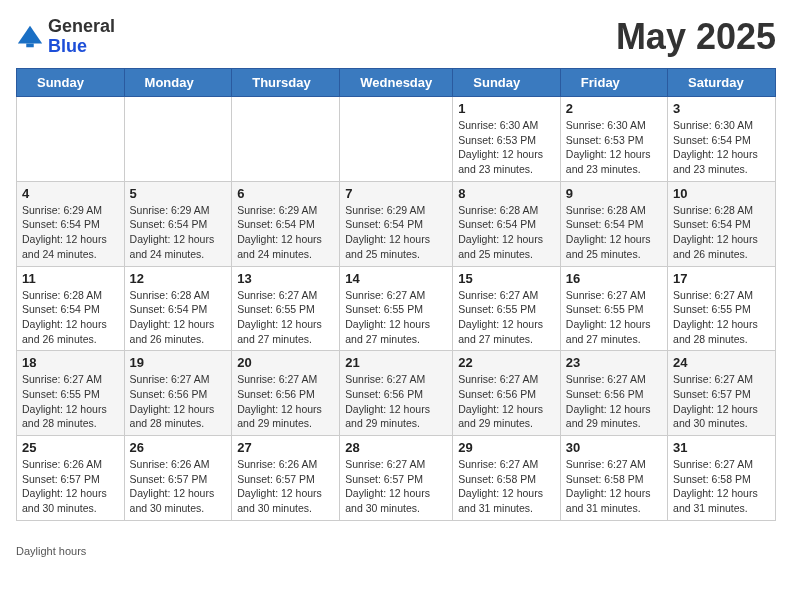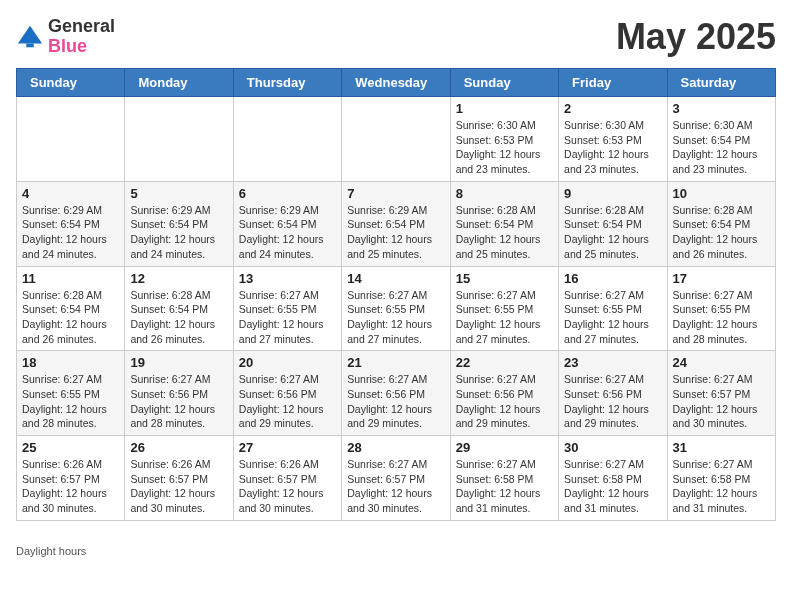--- a/index.html
+++ b/index.html
@@ -20,21 +20,21 @@
       display: flex;
       align-items: center;
       gap: 4px;
     }
     .logo-text {
       font-size: 18px;
       font-weight: bold;
       line-height: 1.1;
     }
     .logo-general { color: #333; }
-    .logo-blue { color: #ec4899; }
+    .logo-blue { color: #1d4ed8; }
     .logo-icon {
       width: 28px;
       height: 28px;
     }
     .title-area { text-align: right; }
     .month-title {
       font-size: 36px;
       font-weight: bold;
       color: #333;
     }
@@ -43,21 +43,21 @@
       color: #555;
     }
     table {
       width: 100%;
       border-collapse: collapse;
       font-size: 11px;
     }
     th {
       background-color: #3a7abf;
       color: #fff;
-      padding: 6px 13px;
+      padding: 6px 20px;
       text-align: left;
       font-size: 13px;
       font-weight: bold;
       border: 1px solid #2a5a9f;
     }
     td {
       border: 1px solid #ccc;
       vertical-align: top;
       padding: 4px 5px;
       width: calc(100% / 7);

